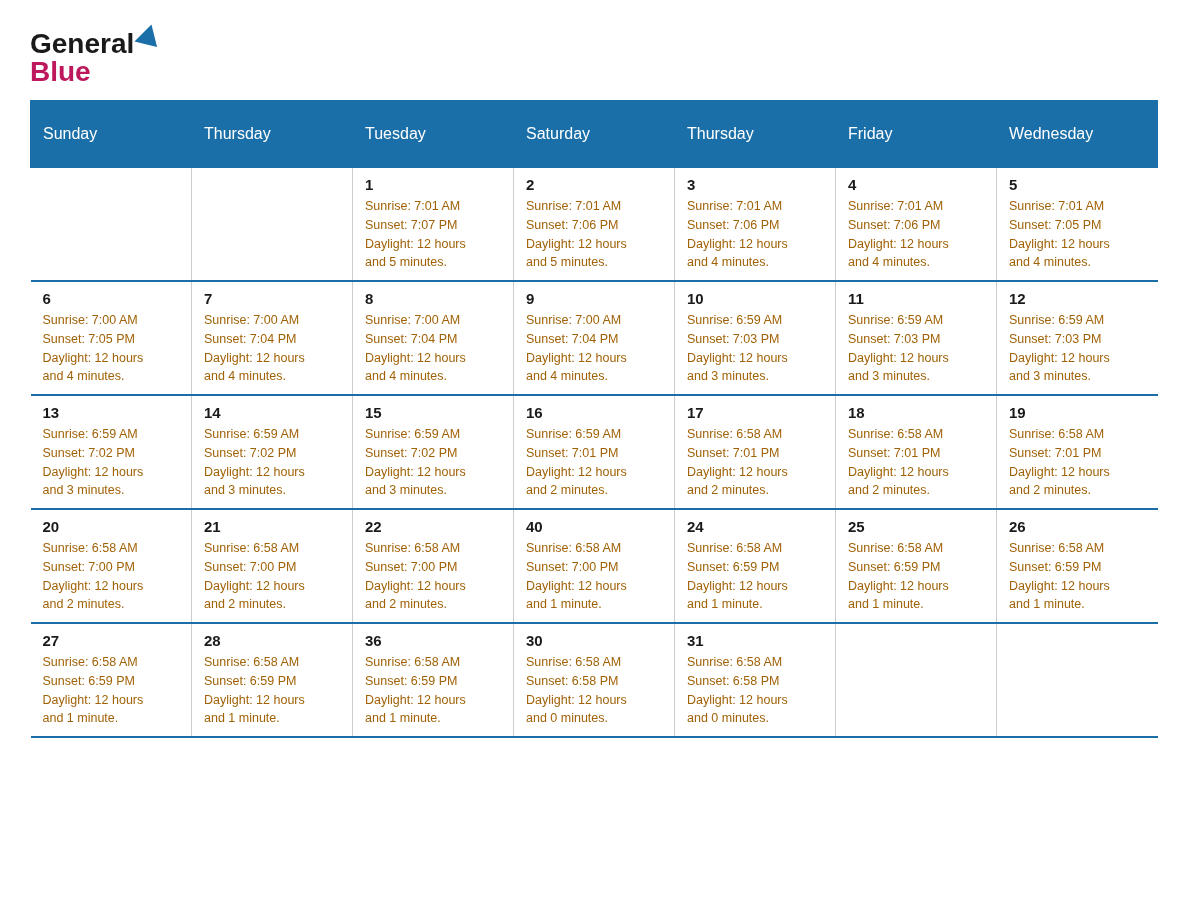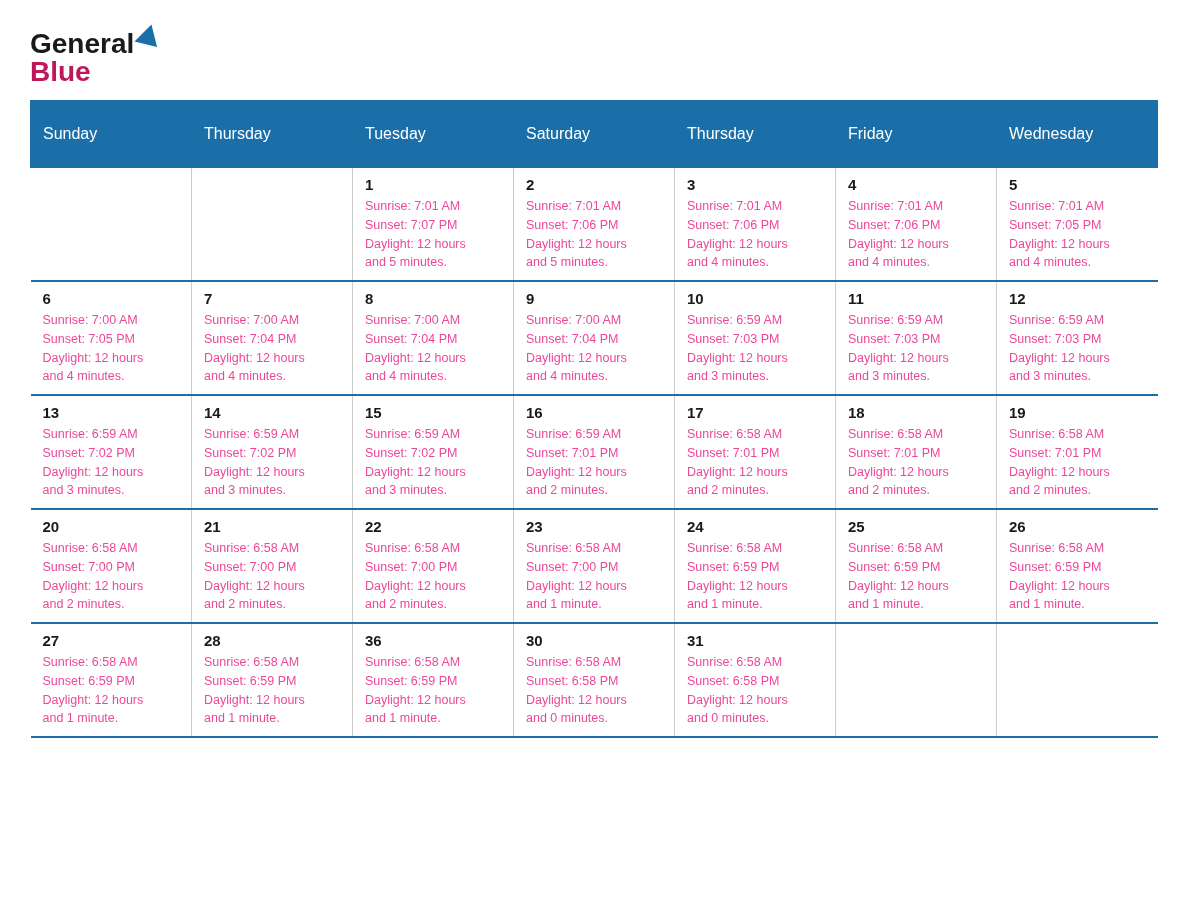--- a/index.html
+++ b/index.html
@@ -94,21 +94,21 @@
     }
     .day-number {
       font-size: 15px;
       font-weight: bold;
       color: #1a1a1a;
       margin-bottom: 4px;
       display: block;
     }
     .day-info {
       font-size: 12.5px;
-      color: #ec4899;
+      color: #a16207;
       line-height: 1.5;
     }
     .empty-cell {
       background: #fff;
     }
   </style>
 </head>
 <body>
 
 <div class="header">
@@ -291,21 +291,21 @@
 and 2 minutes.</div>
         </td>
         <td>
           <span class="day-number">22</span>
           <div class="day-info" style="white-space: pre-line;">Sunrise: 6:58 AM
 Sunset: 7:00 PM
 Daylight: 12 hours
 and 2 minutes.</div>
         </td>
         <td>
-          <span class="day-number">23</span>
+          <span class="day-number">40</span>
           <div class="day-info" style="white-space: pre-line;">Sunrise: 6:58 AM
 Sunset: 7:00 PM
 Daylight: 12 hours
 and 1 minute.</div>
         </td>
         <td>
           <span class="day-number">24</span>
           <div class="day-info" style="white-space: pre-line;">Sunrise: 6:58 AM
 Sunset: 6:59 PM
 Daylight: 12 hours

